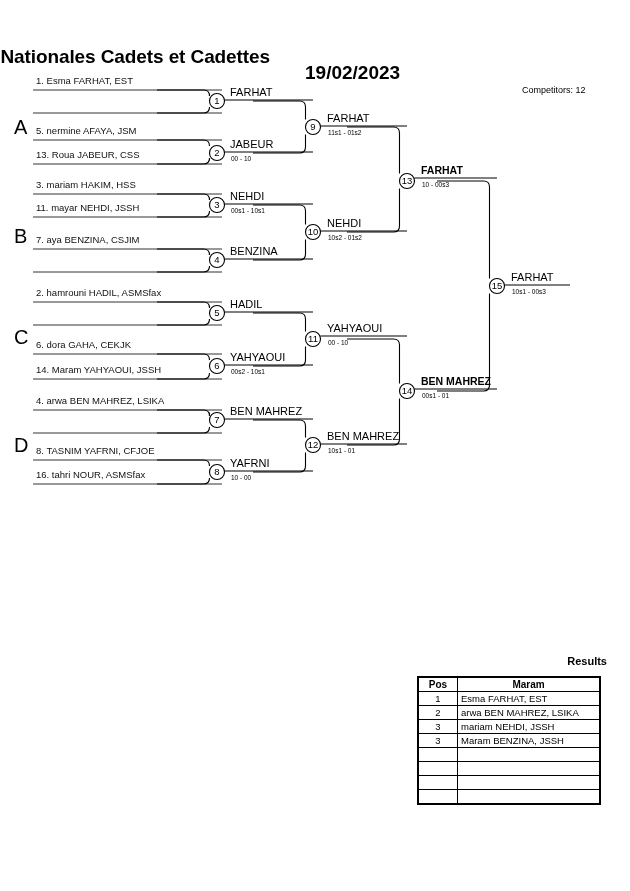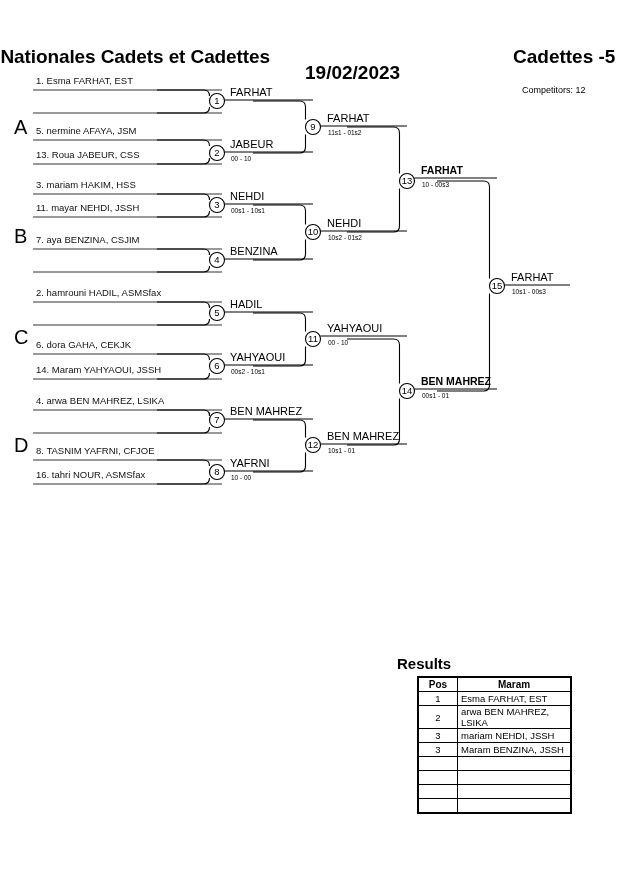--- a/index.html
+++ b/index.html
@@ -107,32 +107,32 @@
   }
   text.section {
     font-family: "Liberation Sans", sans-serif;
     font-size: 20px;
     fill: #000000;
   }
 
   
   .res-title {
     position: absolute;
-    left: 397px;
+    left: 419px;
     top: 655px;
     width: 188px;
-    text-align: left;
-    font-size: 15px;
+    text-align: right;
+    font-size: 11px;
     font-weight: bold;
   }
   .res-table {
     position: absolute;
     left: 417px;
     top: 676px;
-    width: 155px;
+    width: 184px;
     border-collapse: collapse;
     border: 2px solid #000000;
     table-layout: fixed;
   }
   .res-table th, .res-table td {
     border: 1px solid #000000;
     font-size: 9.5px;
     height: 13px;
     padding: 0 3px;
     font-weight: normal;
@@ -151,21 +151,20 @@
     margin-top: 27px;
   }
 </style>
 </head>
 <body>
 
 <div id="page">
 
   <div class="hdr-title">inales Nationales Cadets et Cadettes</div>
   <div class="hdr-date">19/02/2023</div>
-  <div class="hdr-cat">Cadettes -5</div>
   <div class="hdr-comp">Competitors: 12</div>
 
   <svg id="bracket-svg" viewBox="0 0 630 520">
     <g id="g-entrant-lines">
         <path d="M33 90 H222" class="b-line-thin"></path>
         <path d="M33 113 H222" class="b-line-thin"></path>
         <path d="M33 140 H222" class="b-line-thin"></path>
         <path d="M33 164 H222" class="b-line-thin"></path>
         <path d="M33 194 H222" class="b-line-thin"></path>
         <path d="M33 217 H222" class="b-line-thin"></path>

